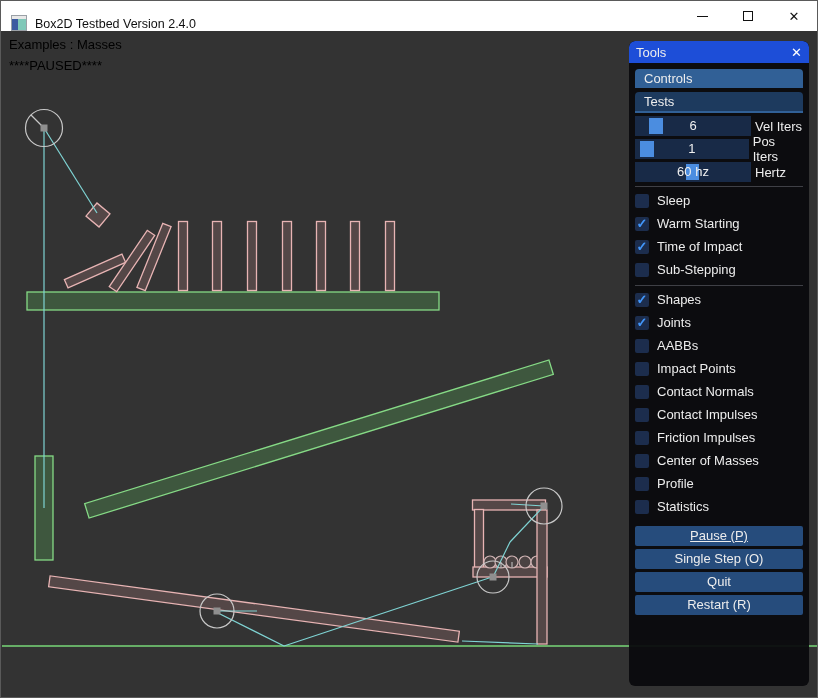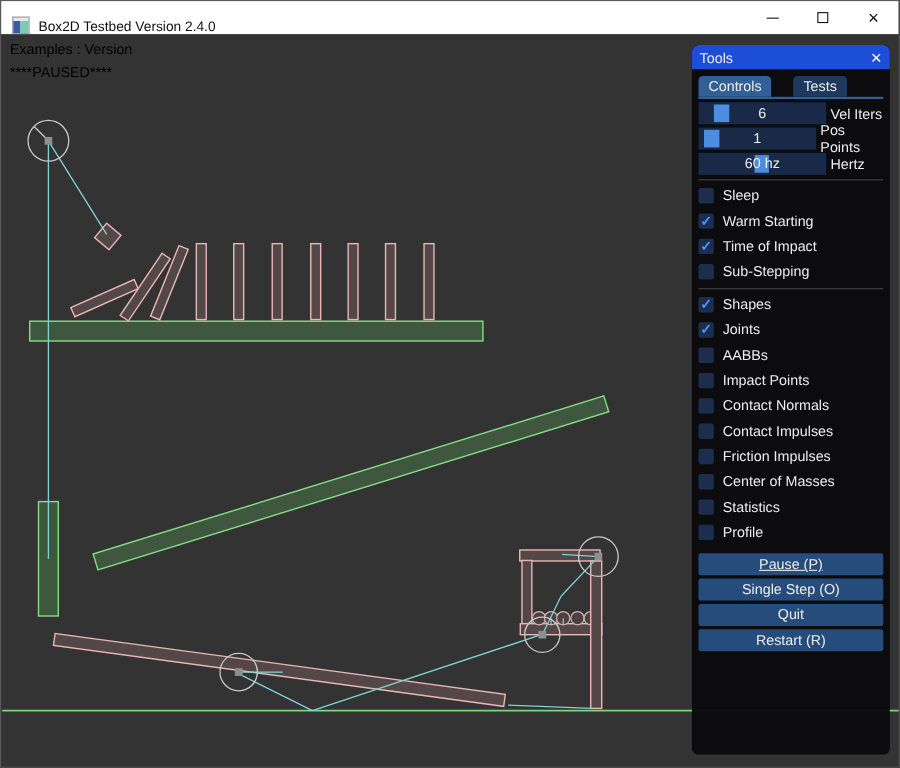--- a/index.html
+++ b/index.html
@@ -27,21 +27,21 @@
   .t-paused{left:8px;top:57px;}
   .t-ms{left:8px;top:705px;}
   
   .panel{position:absolute;left:628px;top:40px;width:180px;height:645px;
     background:rgba(10,10,13,0.94);border-radius:6px;z-index:30;overflow:hidden;
     color:#ededed;font-size:13px;}
   .panel-header{height:22px;background:#1d4ed8;display:flex;align-items:center;
     padding:0 7px;border-radius:6px 6px 0 0;}
   .panel-close{margin-left:auto;font-size:13px;color:#fff;line-height:1;}
   .panel-body{padding:6px;}
-  .tabbar{display:flex;gap:20px;border-bottom:2px solid #316096;}
+  .tabbar{display:flex;gap:4px;border-bottom:2px solid #316096;flex-direction:column;}
   .tab{height:19px;line-height:19px;padding:0 9px;border-radius:4px 4px 0 0;background:#1d3a5e;}
   .tab.active{background:#316096;}
   .slider-row{display:flex;align-items:center;height:20px;margin-top:3px;}
   .slider-track{position:relative;width:116px;height:20px;background:#182a47;}
   .slider-grab{position:absolute;top:2px;height:16px;background:#4b8de0;}
   .slider-value{position:absolute;left:0;top:0;width:100%;height:100%;text-align:center;
     line-height:20px;color:#f0f0f0;}
   .slider-label{margin-left:4px;}
   .separator{height:1px;background:#3f4046;margin:4px 0 2px 0;}
   .check-row{display:flex;align-items:center;height:23px;}
@@ -114,21 +114,21 @@
       <line x1="43" y1="127" x2="30" y2="114" stroke="#c8c8c8" stroke-width="1.2"></line>
       <rect x="39.5" y="123.5" width="7" height="7" fill="#8f8f8f"></rect>
       <circle cx="216" cy="610" r="17" fill="none" stroke="#c8c8c8" stroke-width="1.2"></circle>
       <rect x="212.5" y="606.5" width="7" height="7" fill="#8f8f8f"></rect>
       <circle cx="543" cy="505" r="18" fill="none" stroke="#c8c8c8" stroke-width="1.2"></circle>
       <rect x="539.5" y="501.5" width="7" height="7" fill="#8f8f8f"></rect>
       <circle cx="492" cy="576" r="16" fill="none" stroke="#c8c8c8" stroke-width="1.2"></circle>
       <rect x="488.5" y="572.5" width="7" height="7" fill="#8f8f8f"></rect>
     </svg>
 
-  <div class="overlay-text t-example">Examples : Version</div>
+  <div class="overlay-text t-example">Examples : Masses</div>
   <div class="overlay-text t-paused">****PAUSED****</div>
   <div class="overlay-text t-ms">18.0 ms</div>
 
   <div class="panel">
     <div class="panel-header">
       <span>Tools</span>
       <span class="panel-close">✕</span>
     </div>
     <div class="panel-body">
       <div class="tabbar" id="tabbar">
@@ -141,21 +141,21 @@
               <div class="slider-grab" style="left: 14px; width: 14px;"></div>
               <div class="slider-value">6</div>
             </div>
             <span class="slider-label">Vel Iters</span>
           </div>
           <div class="slider-row">
             <div class="slider-track">
               <div class="slider-grab" style="left: 5px; width: 14px;"></div>
               <div class="slider-value">1</div>
             </div>
-            <span class="slider-label">Pos Points</span>
+            <span class="slider-label">Pos Iters</span>
           </div>
           <div class="slider-row">
             <div class="slider-track">
               <div class="slider-grab" style="left: 51px; width: 13px;"></div>
               <div class="slider-value">60 hz</div>
             </div>
             <span class="slider-label">Hertz</span>
           </div>
         </div>
       <div class="separator"></div>
@@ -214,25 +214,25 @@
           <div class="check-row">
             <span class="checkbox"></span>
             <span class="check-label">Friction Impulses</span>
           </div>
           <div class="check-row">
             <span class="checkbox"></span>
             <span class="check-label">Center of Masses</span>
           </div>
           <div class="check-row">
             <span class="checkbox"></span>
+            <span class="check-label">Profile</span>
+          </div>
+          <div class="check-row">
+            <span class="checkbox"></span>
             <span class="check-label">Statistics</span>
-          </div>
-          <div class="check-row">
-            <span class="checkbox"></span>
-            <span class="check-label">Profile</span>
           </div>
         </div>
       <div id="buttons">
           <div class="btn first">Pause (P)</div>
           <div class="btn">Single Step (O)</div>
           <div class="btn">Quit</div>
           <div class="btn">Restart (R)</div>
         </div>
     </div>
   </div>

